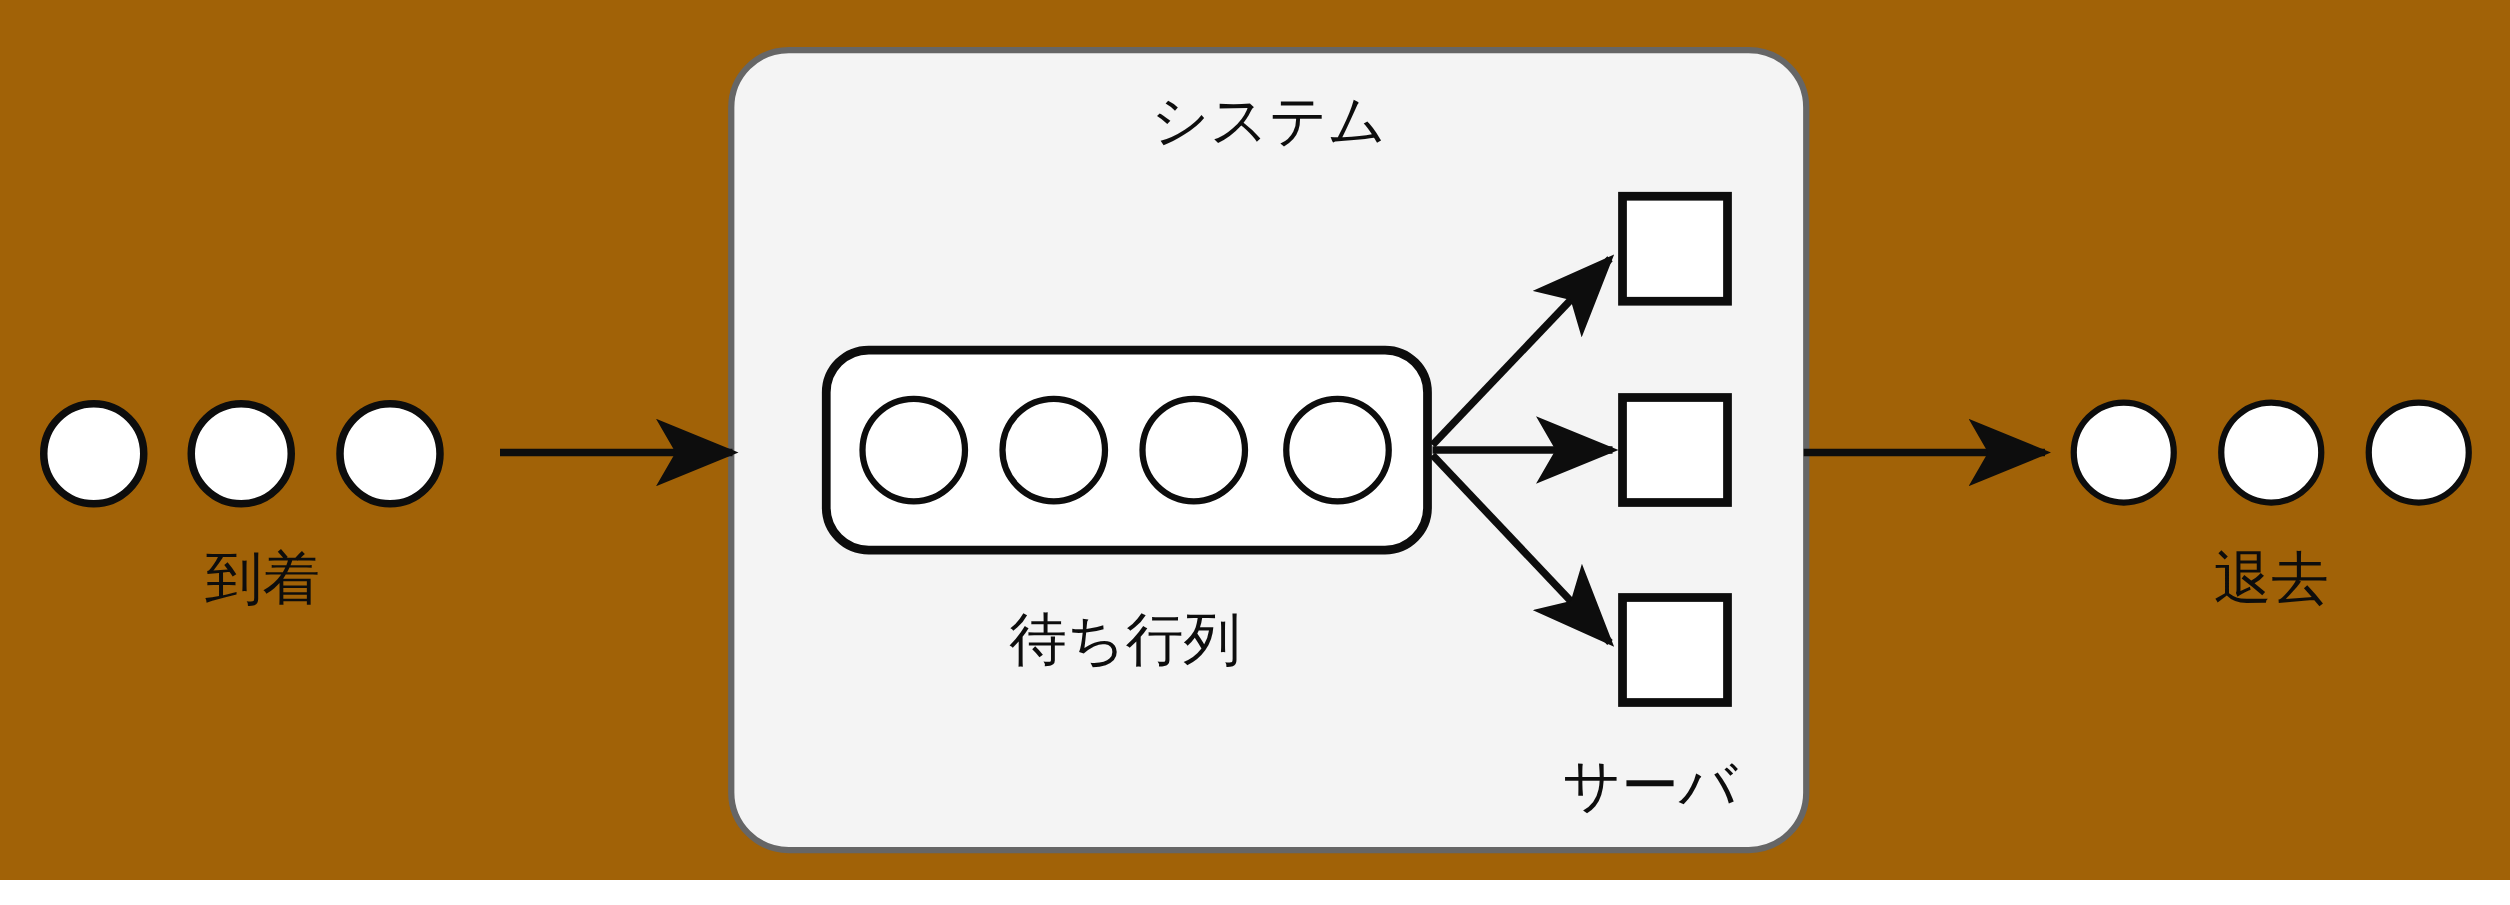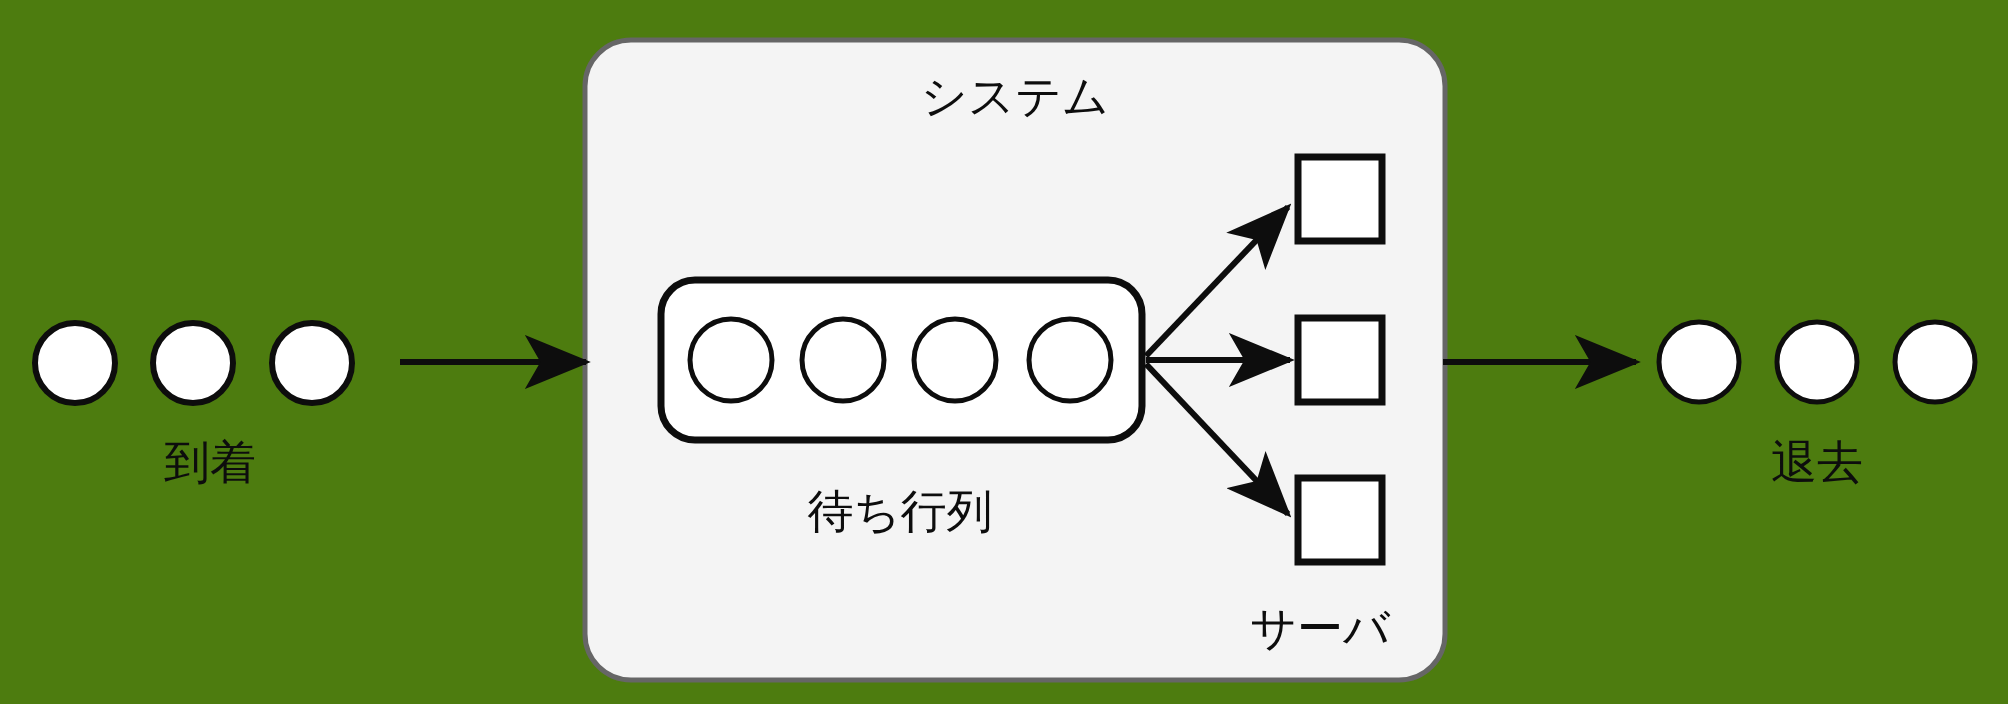--- a/index.html
+++ b/index.html
@@ -8,21 +8,21 @@
     padding: 0;
     background: #ffffff;
   }
   body {
     font-family: "Liberation Sans", "DejaVu Sans", sans-serif;
   }
   #diagram-root {
     position: relative;
     width: 2008px;
     height: 704px;
-    background: #4d7c0f;
+    background: #a16207;
     overflow: hidden;
   }
   svg.diagram-canvas {
     display: block;
     width: 2008px;
     height: 724px;
   }
   text.jp-label {
     font-family: "DejaVu Sans", "Liberation Sans", sans-serif;
     font-size: 46px;

